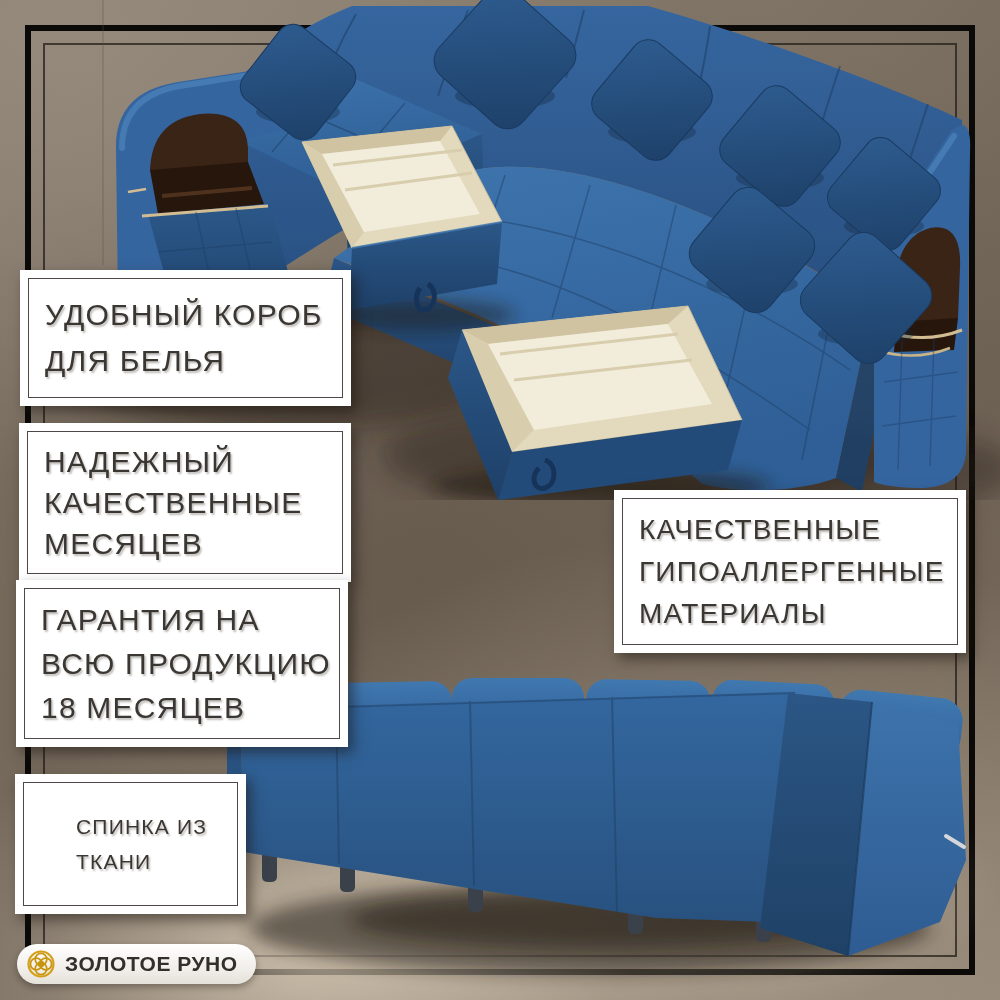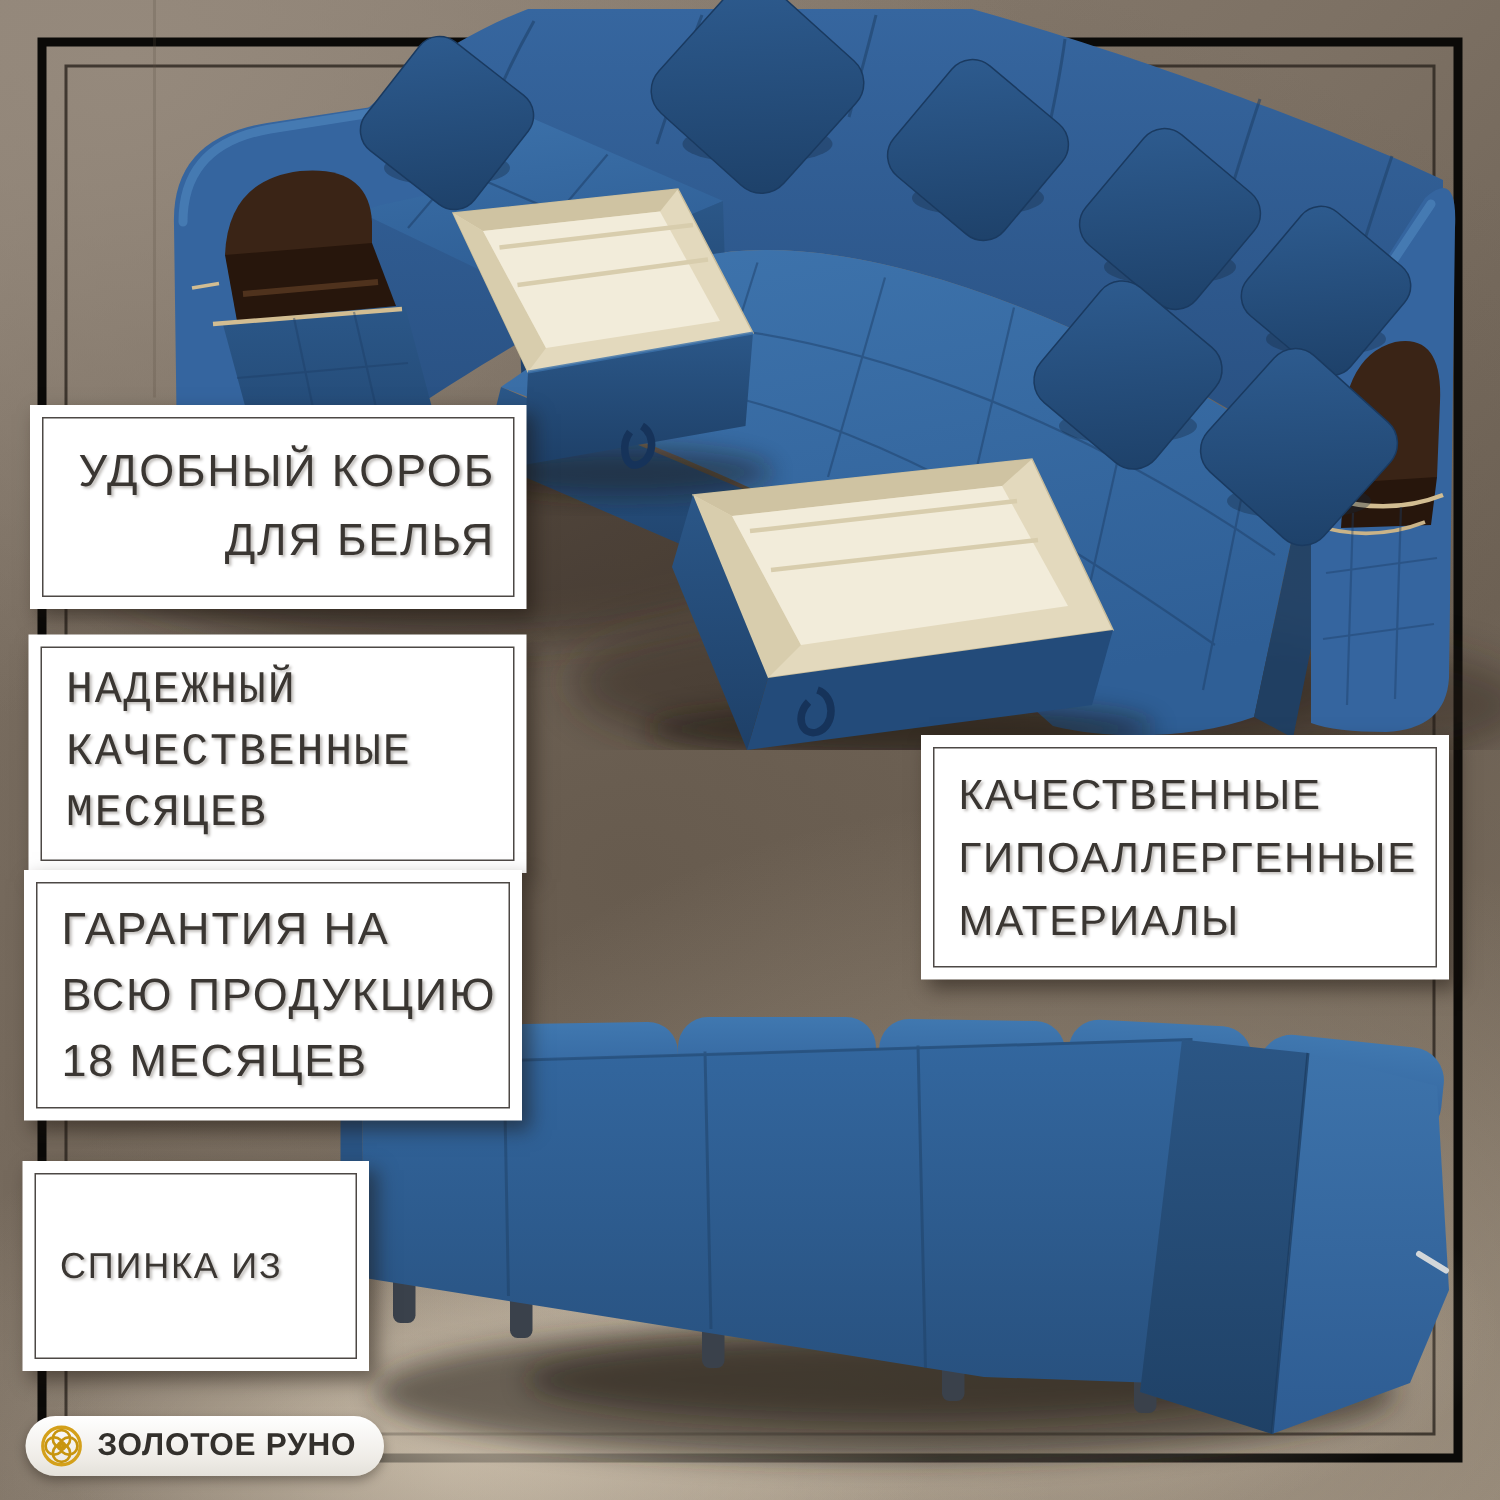--- a/index.html
+++ b/index.html
@@ -19,28 +19,28 @@
     border:2px solid rgba(42,36,30,.8);z-index:1;}
   svg.photo{position:absolute;left:0;z-index:2;}
   #sofa-top{top:0;}
   #sofa-bottom{top:660px;}
   .co{position:absolute;z-index:3;background:#ffffff;padding:8px;
     box-shadow:5px 6px 12px rgba(25,18,12,.5);}
   .co-inner{border:1.6px solid #4d4845;height:100%;box-sizing:border-box;
     display:flex;flex-direction:column;justify-content:center;padding:0 12px 0 16px;}
   .co-line{color:#3a3632;font-weight:400;letter-spacing:1.2px;white-space:nowrap;
     text-shadow:1.5px 1.5px 2px rgba(40,30,20,.3);}
-  #co-0{left:20px;top:270px;width:315px;height:120px;text-align:right;}
+  #co-0{left:20px;top:270px;width:315px;height:120px;}
   #co-0 .co-line{font-size:30px;line-height:46px;}
   #co-1{left:19px;top:423px;width:316px;height:143px;}
-  #co-1 .co-line{font-size:30px;line-height:41px;font-family:Liberation Mono, monospace;}
+  #co-1 .co-line{font-size:30px;line-height:41px;}
   #co-2{left:16px;top:580px;width:316px;height:151px;}
   #co-2 .co-line{font-size:30px;line-height:44px;}
   #co-3{left:15px;top:774px;width:215px;height:124px;}
-  #co-3 .co-line{font-size:24px;line-height:35px;}
+  #co-3 .co-line{font-size:21px;line-height:35px;margin-left:36px;}
   #co-4{left:614px;top:490px;width:336px;height:147px;}
   #co-4 .co-line{font-size:28px;line-height:42px;}
   .brand{position:absolute;left:17px;top:944px;height:40px;z-index:4;
     display:inline-flex;align-items:center;gap:9px;padding:0 18px 0 9px;
     border-radius:20px;background:linear-gradient(180deg,#ffffff 0%,#efece7 70%,#e4e1da 100%);
     box-shadow:0 3px 7px rgba(20,15,10,.35);}
   .brand-name{font-size:21px;font-weight:700;color:#33302c;letter-spacing:.5px;white-space:nowrap;}
 </style>
 </head>
 <body>
@@ -304,20 +304,21 @@
   <div class="co" id="co-2">
     <div class="co-inner">
       <div class="co-line">ГАРАНТИЯ НА</div>
       <div class="co-line">ВСЮ ПРОДУКЦИЮ</div>
       <div class="co-line">18 МЕСЯЦЕВ</div>
     </div>
   </div>
   <div class="co" id="co-3">
     <div class="co-inner">
       <div class="co-line">СПИНКА ИЗ</div>
+      <div class="co-line">ТКАНИ</div>
     </div>
   </div>
   <div class="co" id="co-4">
     <div class="co-inner">
       <div class="co-line">КАЧЕСТВЕННЫЕ</div>
       <div class="co-line">ГИПОАЛЛЕРГЕННЫЕ</div>
       <div class="co-line">МАТЕРИАЛЫ</div>
     </div>
   </div>
 

